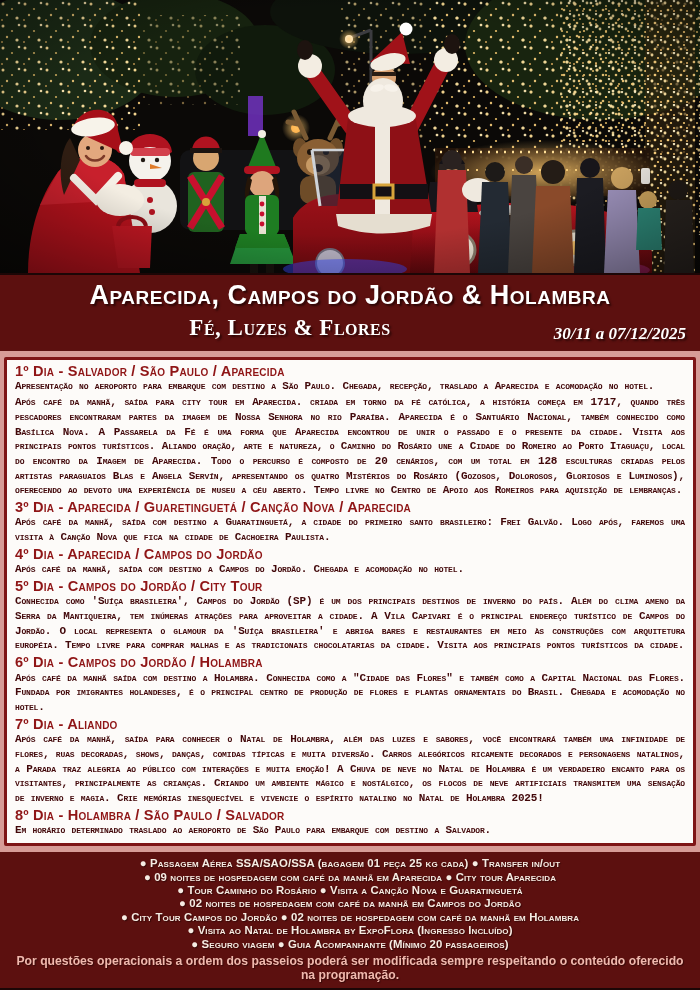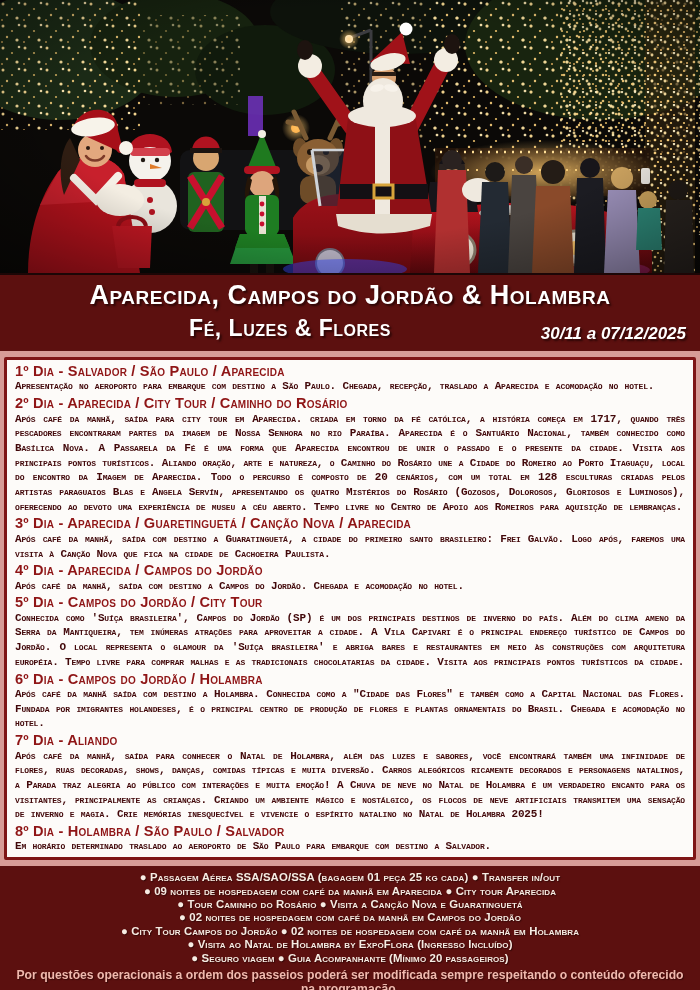--- a/index.html
+++ b/index.html
@@ -16,21 +16,21 @@
   .banner{
     flex:0 0 auto;height:76px;background:#5c100f;
     border-top:2px solid #1c0606;position:relative;
     color:#fff;text-align:center;
   }
   .banner .title{
     font-variant:small-caps;font-weight:bold;font-size:27px;line-height:33px;
     letter-spacing:.5px;margin-top:4px;
     text-shadow:2px 2px 2px rgba(20,0,0,.65);
   }
-  .banner .row2{position:relative;height:36px;}
+  .banner .row2{position:relative;height:36px;font-family:Liberation Serif, serif;}
   .banner .subtitle{
     font-variant:small-caps;font-weight:bold;font-size:23px;line-height:32px;
     letter-spacing:.5px;display:inline-block;margin-right:120px;
     text-shadow:2px 2px 2px rgba(20,0,0,.65);
   }
   .banner .dates{
     position:absolute;right:14px;bottom:4px;
     font-weight:bold;font-style:italic;font-size:17px;
     text-shadow:2px 2px 2px rgba(20,0,0,.65);
   }
@@ -324,21 +324,20 @@
   </div>
 
   <div class="frame">
     <div class="panel">
 
       <div>
         <div class="day-heading">1º Dia - Salvador / São Paulo / Aparecida</div>
         <p class="day-body">Apresentação no aeroporto para embarque com destino a São Paulo. Chegada, recepção, traslado a Aparecida e acomodação no hotel.</p>
       </div>
       <div>
-        <div class="day-heading">2º Dia - Aparecida / City Tour / Caminho do Rosário</div>
         <p class="day-body">Após café da manhã, saída para city tour em Aparecida. criada em torno da fé católica, a história começa em 1717, quando três pescadores encontraram partes da imagem de Nossa Senhora no rio Paraíba. Aparecida é o Santuário Nacional, também conhecido como Basílica Nova. A Passarela da Fé é uma forma que Aparecida encontrou de unir o passado e o presente da cidade. Visita aos principais pontos turísticos. Aliando oração, arte e natureza, o Caminho do Rosário une a Cidade do Romeiro ao Porto Itaguaçu, local do encontro da Imagem de Aparecida. Todo o percurso é composto de 20 cenários, com um total em 128 esculturas criadas pelos artistas paraguaios Blas e Angela Servín, apresentando os quatro Mistérios do Rosário (Gozosos, Dolorosos, Gloriosos e Luminosos), oferecendo ao devoto uma experiência de museu a céu aberto. Tempo livre no Centro de Apoio aos Romeiros para aquisição de lembranças.</p>
       </div>
       <div>
         <div class="day-heading">3º Dia - Aparecida / Guaretinguetá / Canção Nova / Aparecida</div>
         <p class="day-body">Após café da manhã, saída com destino a Guaratinguetá, a cidade do primeiro santo brasileiro: Frei Galvão. Logo após, faremos uma visita à Canção Nova que fica na cidade de Cachoeira Paulista.</p>
       </div>
       <div>
         <div class="day-heading">4º Dia - Aparecida / Campos do Jordão</div>
         <p class="day-body">Após café da manhã, saída com destino a Campos do Jordão. Chegada e acomodação no hotel.</p>
       </div>

